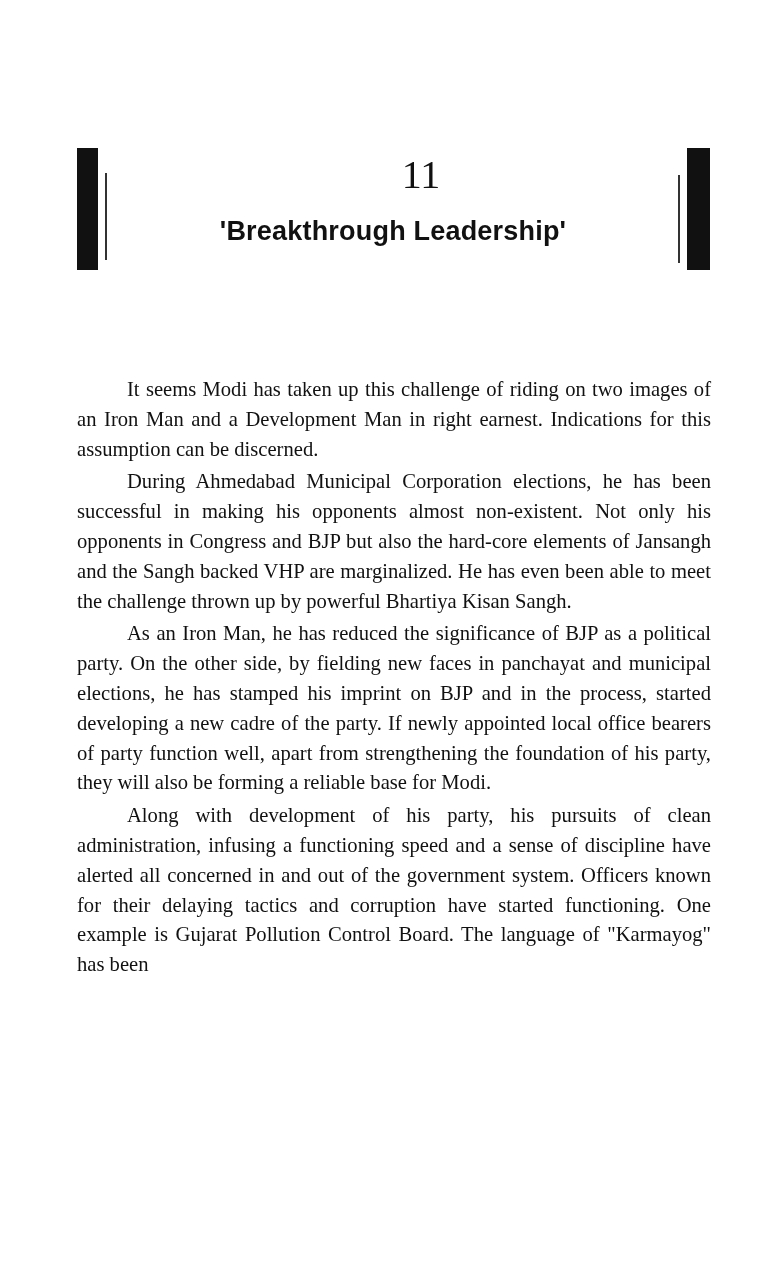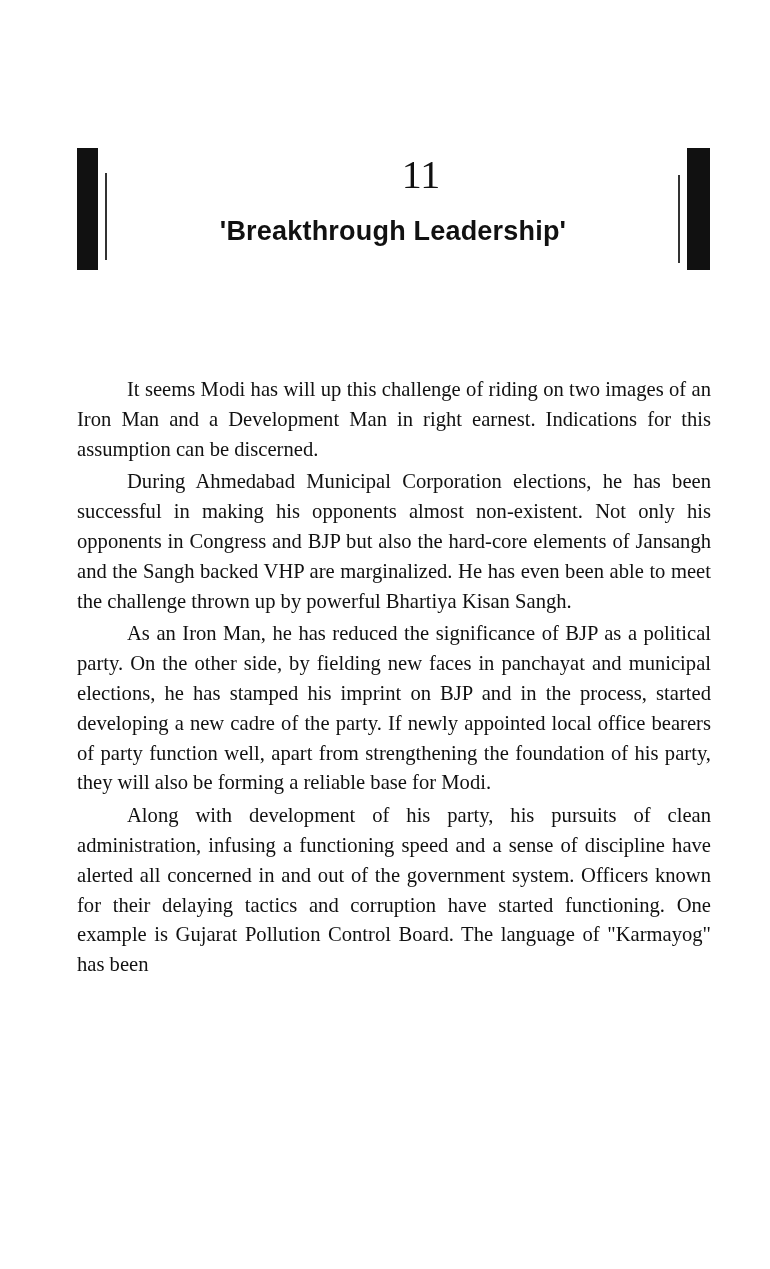--- a/index.html
+++ b/index.html
@@ -32,17 +32,17 @@
 
 <div id="bar-left-thick" class="bar-thick"></div>
 <div id="bar-left-thin" class="bar-thin"></div>
 <div id="bar-right-thin" class="bar-thin"></div>
 <div id="bar-right-thick" class="bar-thick"></div>
 
 <div class="chapter-number">11</div>
 <div class="chapter-title">'Breakthrough Leadership'</div>
 
 <div class="body-text">
-  <p class="para">It seems Modi has will up this challenge of riding on two images of an Iron Man and a Development Man in right earnest. Indications for this assumption can be discerned.</p>
+  <p class="para">It seems Modi has taken up this challenge of riding on two images of an Iron Man and a Development Man in right earnest. Indications for this assumption can be discerned.</p>
   <p class="para">During Ahmedabad Municipal Corporation elections, he has been successful in making his opponents almost non-existent. Not only his opponents in Congress and BJP but also the hard-core elements of Jansangh and the Sangh backed VHP are marginalized.  He has even been able to meet the challenge thrown up by powerful Bhartiya Kisan Sangh.</p>
   <p class="para">As an Iron Man, he has reduced the significance of BJP as a political party. On the other side, by fielding new faces in panchayat and municipal elections, he has stamped his imprint on BJP and in the process, started developing a new cadre of the party. If newly appointed local office bearers of party function well, apart from strengthening the foundation of his party, they will also be forming a reliable base for Modi.</p>
   <p class="para">Along with development of his party, his pursuits of clean administration, infusing a functioning speed and a sense of discipline have alerted all concerned in and out of the government system. Officers known for their delaying tactics and corruption have started functioning. One example is Gujarat Pollution Control Board. The language of "Karmayog" has been</p>
 </div>
 
 </body></html>

